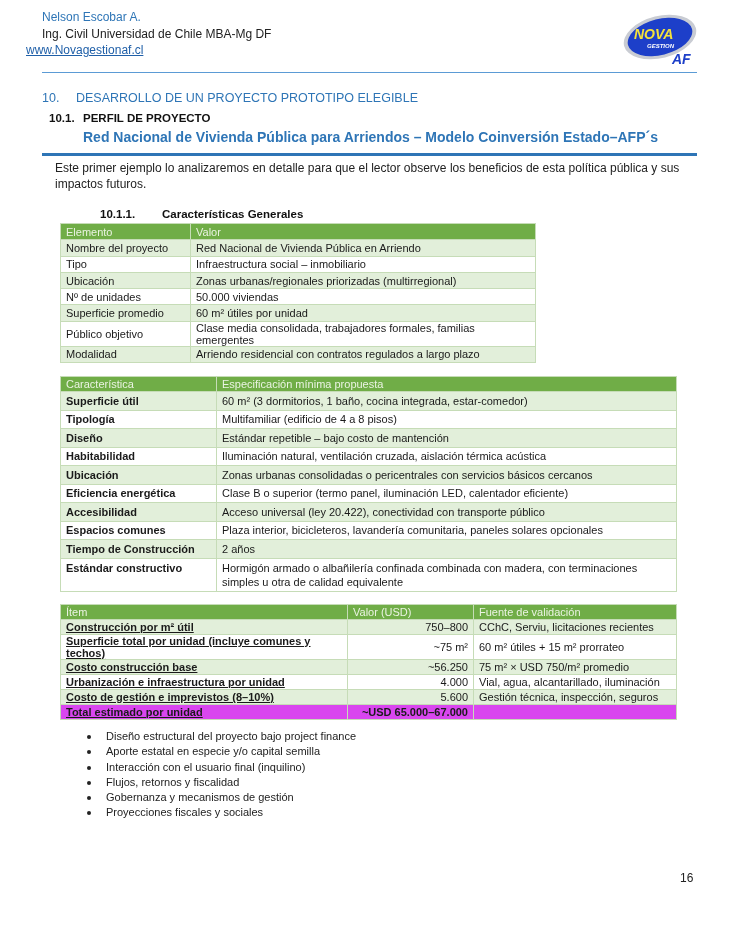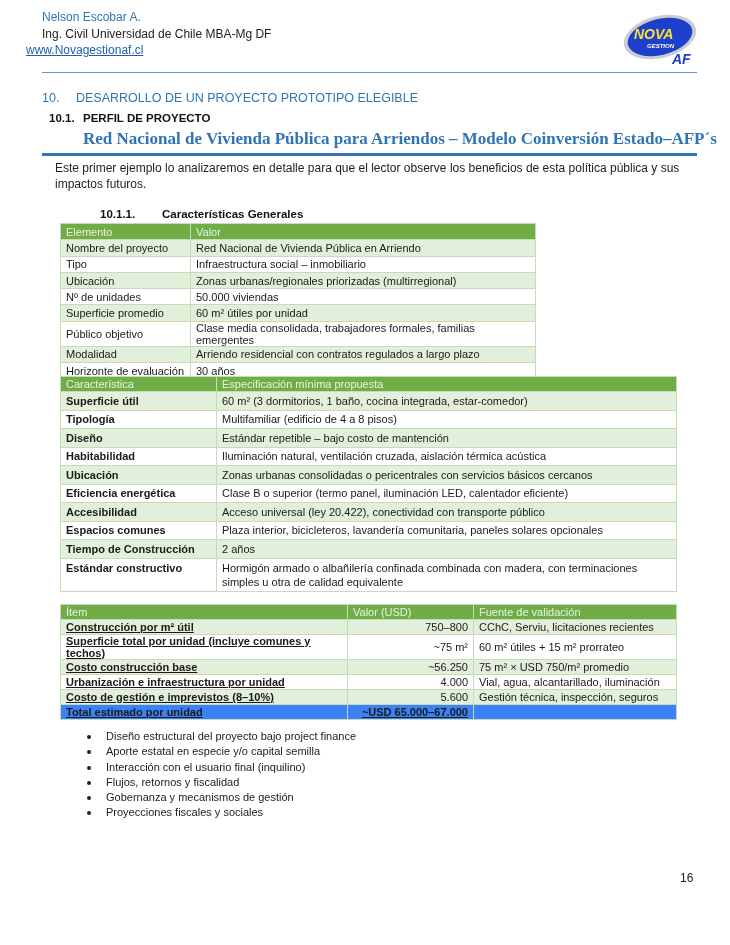--- a/index.html
+++ b/index.html
@@ -13,21 +13,21 @@
   .hdr-url { left: 26px; top: 43px; font-size: 12px; color: #1f5fa8; text-decoration: underline; cursor: pointer; }
   .hdr-rule { left: 42px; top: 72px; width: 655px; height: 1px; background: #5b9bd5; }
 
   .logo { left: 622px; top: 12px; width: 80px; height: 56px; }
 
   
   .h1 { left: 42px; top: 91px; font-size: 12.5px; color: #2e75b6; }
   .h1 .num { display: inline-block; width: 34px; }
   .h2 { left: 49px; top: 112px; font-size: 11.5px; font-weight: bold; color: #111; }
   .h2 .num { display: inline-block; width: 34px; }
-  .h2-sub { left: 83px; top: 129px; font-size: 17px; font-weight: bold; color: #2e75b6; font-family: Liberation Serif, serif; }
+  .h2-sub { left: 83px; top: 129px; font-size: 14px; font-weight: bold; color: #2e75b6; }
   .h-rule { left: 42px; top: 153px; width: 655px; height: 3px; background: #2e75b6; }
 
   .intro { left: 49px; top: 160px; width: 640px; font-size: 12px; line-height: 16px; color: #222; margin-left: 6px; }
 
   .h3 { left: 56px; top: 208px; font-size: 11.5px; font-weight: bold; color: #111; margin-left: 44px; }
   .h3 .num { display: inline-block; width: 62px; }
 
   table { border-collapse: collapse; font-size: 11px; }
   td, th { padding: 0 5px; text-align: left; font-weight: normal; }
   th { background: #70ad47; color: #eaf3e2; }
@@ -51,22 +51,22 @@
 
   
   .t3 { left: 60px; top: 604px; width: 617px; }
   .t3 th, .t3 td { height: 14px; border: 1px solid #c6dcb7; }
   .t3 th:nth-child(1) { width: 276px; }
   .t3 th:nth-child(2) { width: 115px; }
   .t3 td:first-child { font-weight: bold; text-decoration: underline; }
   .t3 td:nth-child(2) { text-align: right; }
   .t3 tr:nth-child(odd) td { background: #e2efda; }
   .t3 tr:nth-child(even) td { background: #ffffff; }
-  .t3 tr.total td { background: #3b82f6; margin-left: 33px; }
-  .t3 tr.total td:nth-child(2) { font-weight: bold; text-decoration: underline; }
+  .t3 tr.total td { background: #d946ef; margin-left: 33px; }
+  .t3 tr.total td:nth-child(2) { font-weight: bold; }
 
   .bullets { left: 87px; top: 729px; margin: 0; padding: 0; list-style: none; font-size: 11px; color: #222; }
   .bullets li { height: 15.3px; line-height: 15.3px; position: relative; padding-left: 19px; }
   .bullets li .dot { position: absolute; left: 0; top: 6px; width: 4px; height: 4px; border-radius: 50%; background: #222; }
 
   .pagenum { left: 680px; top: 871px; font-size: 12px; color: #222; }
 </style>
 </head>
 <body>
 
@@ -127,24 +127,20 @@
         <td>60 m² útiles por unidad</td>
       </tr>
     <tr>
         <td>Público objetivo</td>
         <td>Clase media consolidada, trabajadores formales, familias emergentes</td>
       </tr>
     <tr>
         <td>Modalidad</td>
         <td>Arriendo residencial con contratos regulados a largo plazo</td>
       </tr>
-    <tr>
-        <td>Horizonte de evaluación</td>
-        <td>30 años</td>
-      </tr>
   </tbody>
 </table>
 
 <table class="abs t2">
   <thead>
     <tr>
       <th>Característica</th>
       <th>Especificación mínima propuesta</th>
     </tr>
   </thead>

